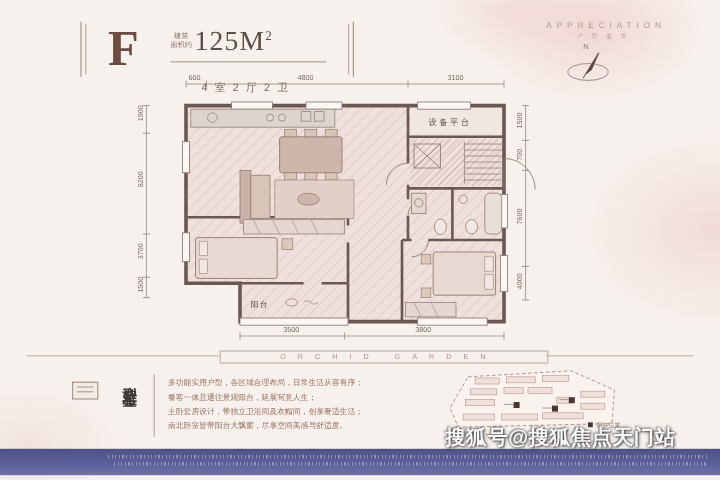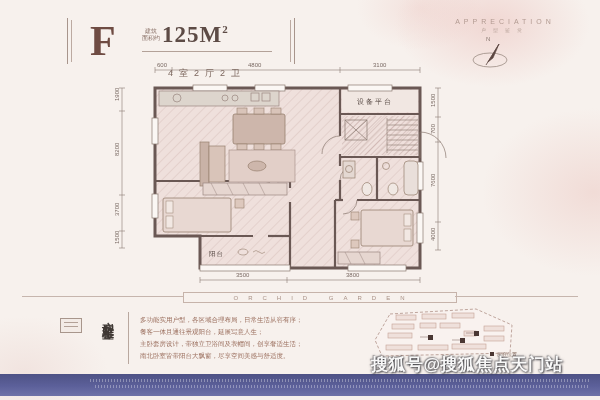--- a/index.html
+++ b/index.html
@@ -16,21 +16,21 @@
   }
   
   .unit-box{position:absolute;left:67px;top:18px;width:226px;height:46px;
     border-left:1px solid #a8958c;border-right:1px solid #a8958c;}
   .unit-box::before,.unit-box::after{content:"";position:absolute;top:2px;bottom:2px;width:1px;background:#bcaaa1;}
   .unit-box::before{left:3px;} .unit-box::after{right:3px;}
   .unit-letter{position:absolute;left:22px;top:1px;font-family:"Liberation Serif",serif;
     font-size:42px;font-weight:bold;color:#6f4c43;line-height:44px;}
   .area-row{position:absolute;left:74px;top:4px;display:flex;align-items:center;}
   .area-prefix{font-size:6px;color:#8a7268;line-height:7px;margin-right:2px;text-align:center;}
-  .area-num{font-family:"Liberation Serif",serif;font-size:23px;color:#5d4b45;letter-spacing:1px;font-weight:bold;}
+  .area-num{font-family:"Liberation Serif",serif;font-size:23px;color:#5d4b45;letter-spacing:1px;}
   .area-sup{font-family:"Liberation Serif",serif;font-size:11px;color:#5d4b45;vertical-align:super;}
   .layout-row{position:absolute;left:74px;top:33px;width:130px;text-align:center;
     border-top:1px solid #b3a198;padding-top:15px;font-size:9px;letter-spacing:6px;color:#7c665d;}
   
   .appr{position:absolute;left:430px;top:18px;width:150px;text-align:center;}
   .appr-en{font-size:7px;letter-spacing:4px;color:#b29a91;}
   .appr-cn{font-size:5px;letter-spacing:7px;color:#bba69d;margin-top:2px;}
   .compass{position:absolute;left:462px;top:32px;}
   
   .plan{position:absolute;left:105px;top:58px;width:350px;height:245px;}

